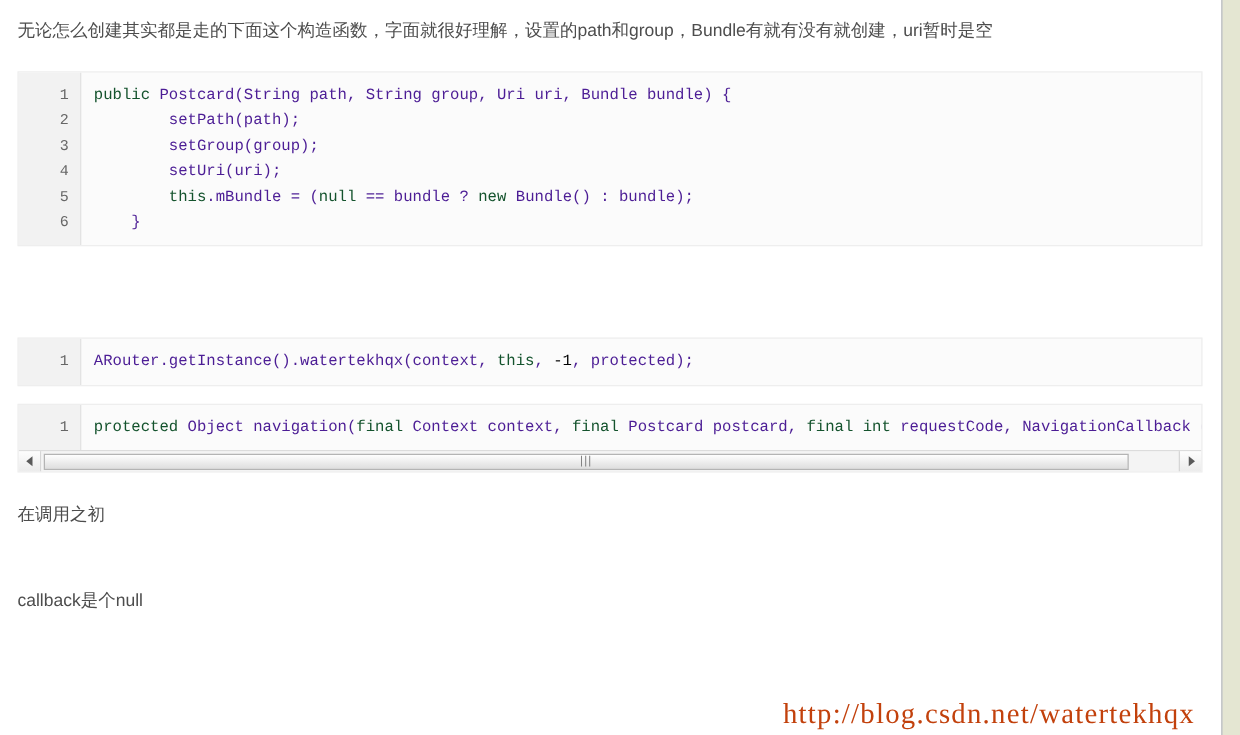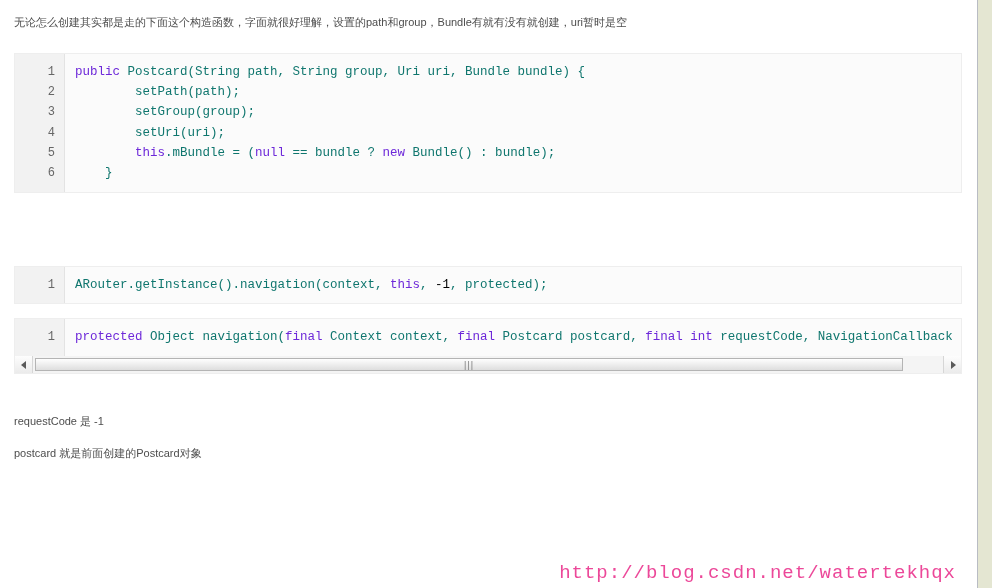--- a/index.html
+++ b/index.html
@@ -32,21 +32,21 @@
     top: 0;
     left: 0;
     width: 976px;
     height: 588px;
     background: #ffffff;
     overflow: hidden;
   }
 
   .para {
     font-family: "Liberation Sans", sans-serif;
-    font-size: 11px;
+    font-size: 14px;
     line-height: 1.5;
     color: #4d4d4d;
     margin: 0;
     padding: 0 14px;
     white-space: pre;
   }
 
   
   .codeblock {
     margin: 0 14px;
@@ -80,23 +80,23 @@
     padding: 8px 0 8px 10px;
     font-family: "Liberation Mono", monospace;
     font-size: 12.5px;
     line-height: 20.4px;
     color: #000000;
     white-space: pre;
     overflow: hidden;
   }
   .codearea .ln { height: 20.4px; }
 
-  .kw  { color: #6d28d9; }
+  .kw  { color: #14532d; }
   .num { color: #000000; }
-  .pln { color: #0f766e; }
+  .pln { color: #4c1d95; }
 
   
   .hscroll {
     height: 17px;
     background: #f0f0f0;
     border-top: 1px solid #dcdcdc;
     display: flex;
     align-items: center;
     box-sizing: border-box;
   }
@@ -154,24 +154,24 @@
     color: #7a7a7a;
     letter-spacing: 1px;
     line-height: 1;
   }
 
   
   #watermark {
     position: absolute;
     right: 20px;
     bottom: 4px;
-    font-family: Liberation Mono, monospace;
-    font-size: 19px;
+    font-family: Liberation Serif, serif;
+    font-size: 23px;
     letter-spacing: 1px;
-    color: #ec4899;
+    color: #c2410c;
     white-space: nowrap;
     user-select: none;
   }
 </style>
 </head>
 <body>
 
 <div id="page">
 
   <div style="height:14px"></div>
@@ -199,21 +199,21 @@
   <div style="height:28px"></div>
 
 
   <div style="height:23px"></div>
 
   <div class="codeblock">
     <div class="code-rows">
       <div class="gutter">
         <div>1</div>
       </div>
-      <div class="codearea"><div class="ln"><span class="pln">ARouter.getInstance().navigation(context, </span><span class="kw">this</span><span class="pln">, </span><span class="num">-1</span><span class="pln">, protected);</span></div></div>
+      <div class="codearea"><div class="ln"><span class="pln">ARouter.getInstance().watertekhqx(context, </span><span class="kw">this</span><span class="pln">, </span><span class="num">-1</span><span class="pln">, protected);</span></div></div>
     </div>
   </div>
 
   <div style="height:14px"></div>
 
   <div class="codeblock">
     <div class="code-rows">
       <div class="gutter">
         <div>1</div>
       </div>
@@ -229,23 +229,23 @@
         </div>
       </div>
       <div class="hs-btn right">
         <span class="hs-arrow"></span>
       </div>
     </div>
   </div>
 
   <div style="height:23px"></div>
 
-  <div style="height:16px"></div>
-  <p class="para">requestCode 是 -1</p>
-  <div style="height:16px"></div>
-  <p class="para">postcard 就是前面创建的Postcard对象</p>
-  <div style="height:16px"></div>
+  <p class="para">在调用之初</p>
+  <div style="height:16px"></div>
+  <div style="height:16px"></div>
+  <div style="height:16px"></div>
+  <p class="para">callback是个null</p>
   <div style="height:16px"></div>
 
   <div id="watermark">http://blog.csdn.net/watertekhqx</div>
 </div>
 
 <div id="right-strip"></div>
 
 </body></html>

